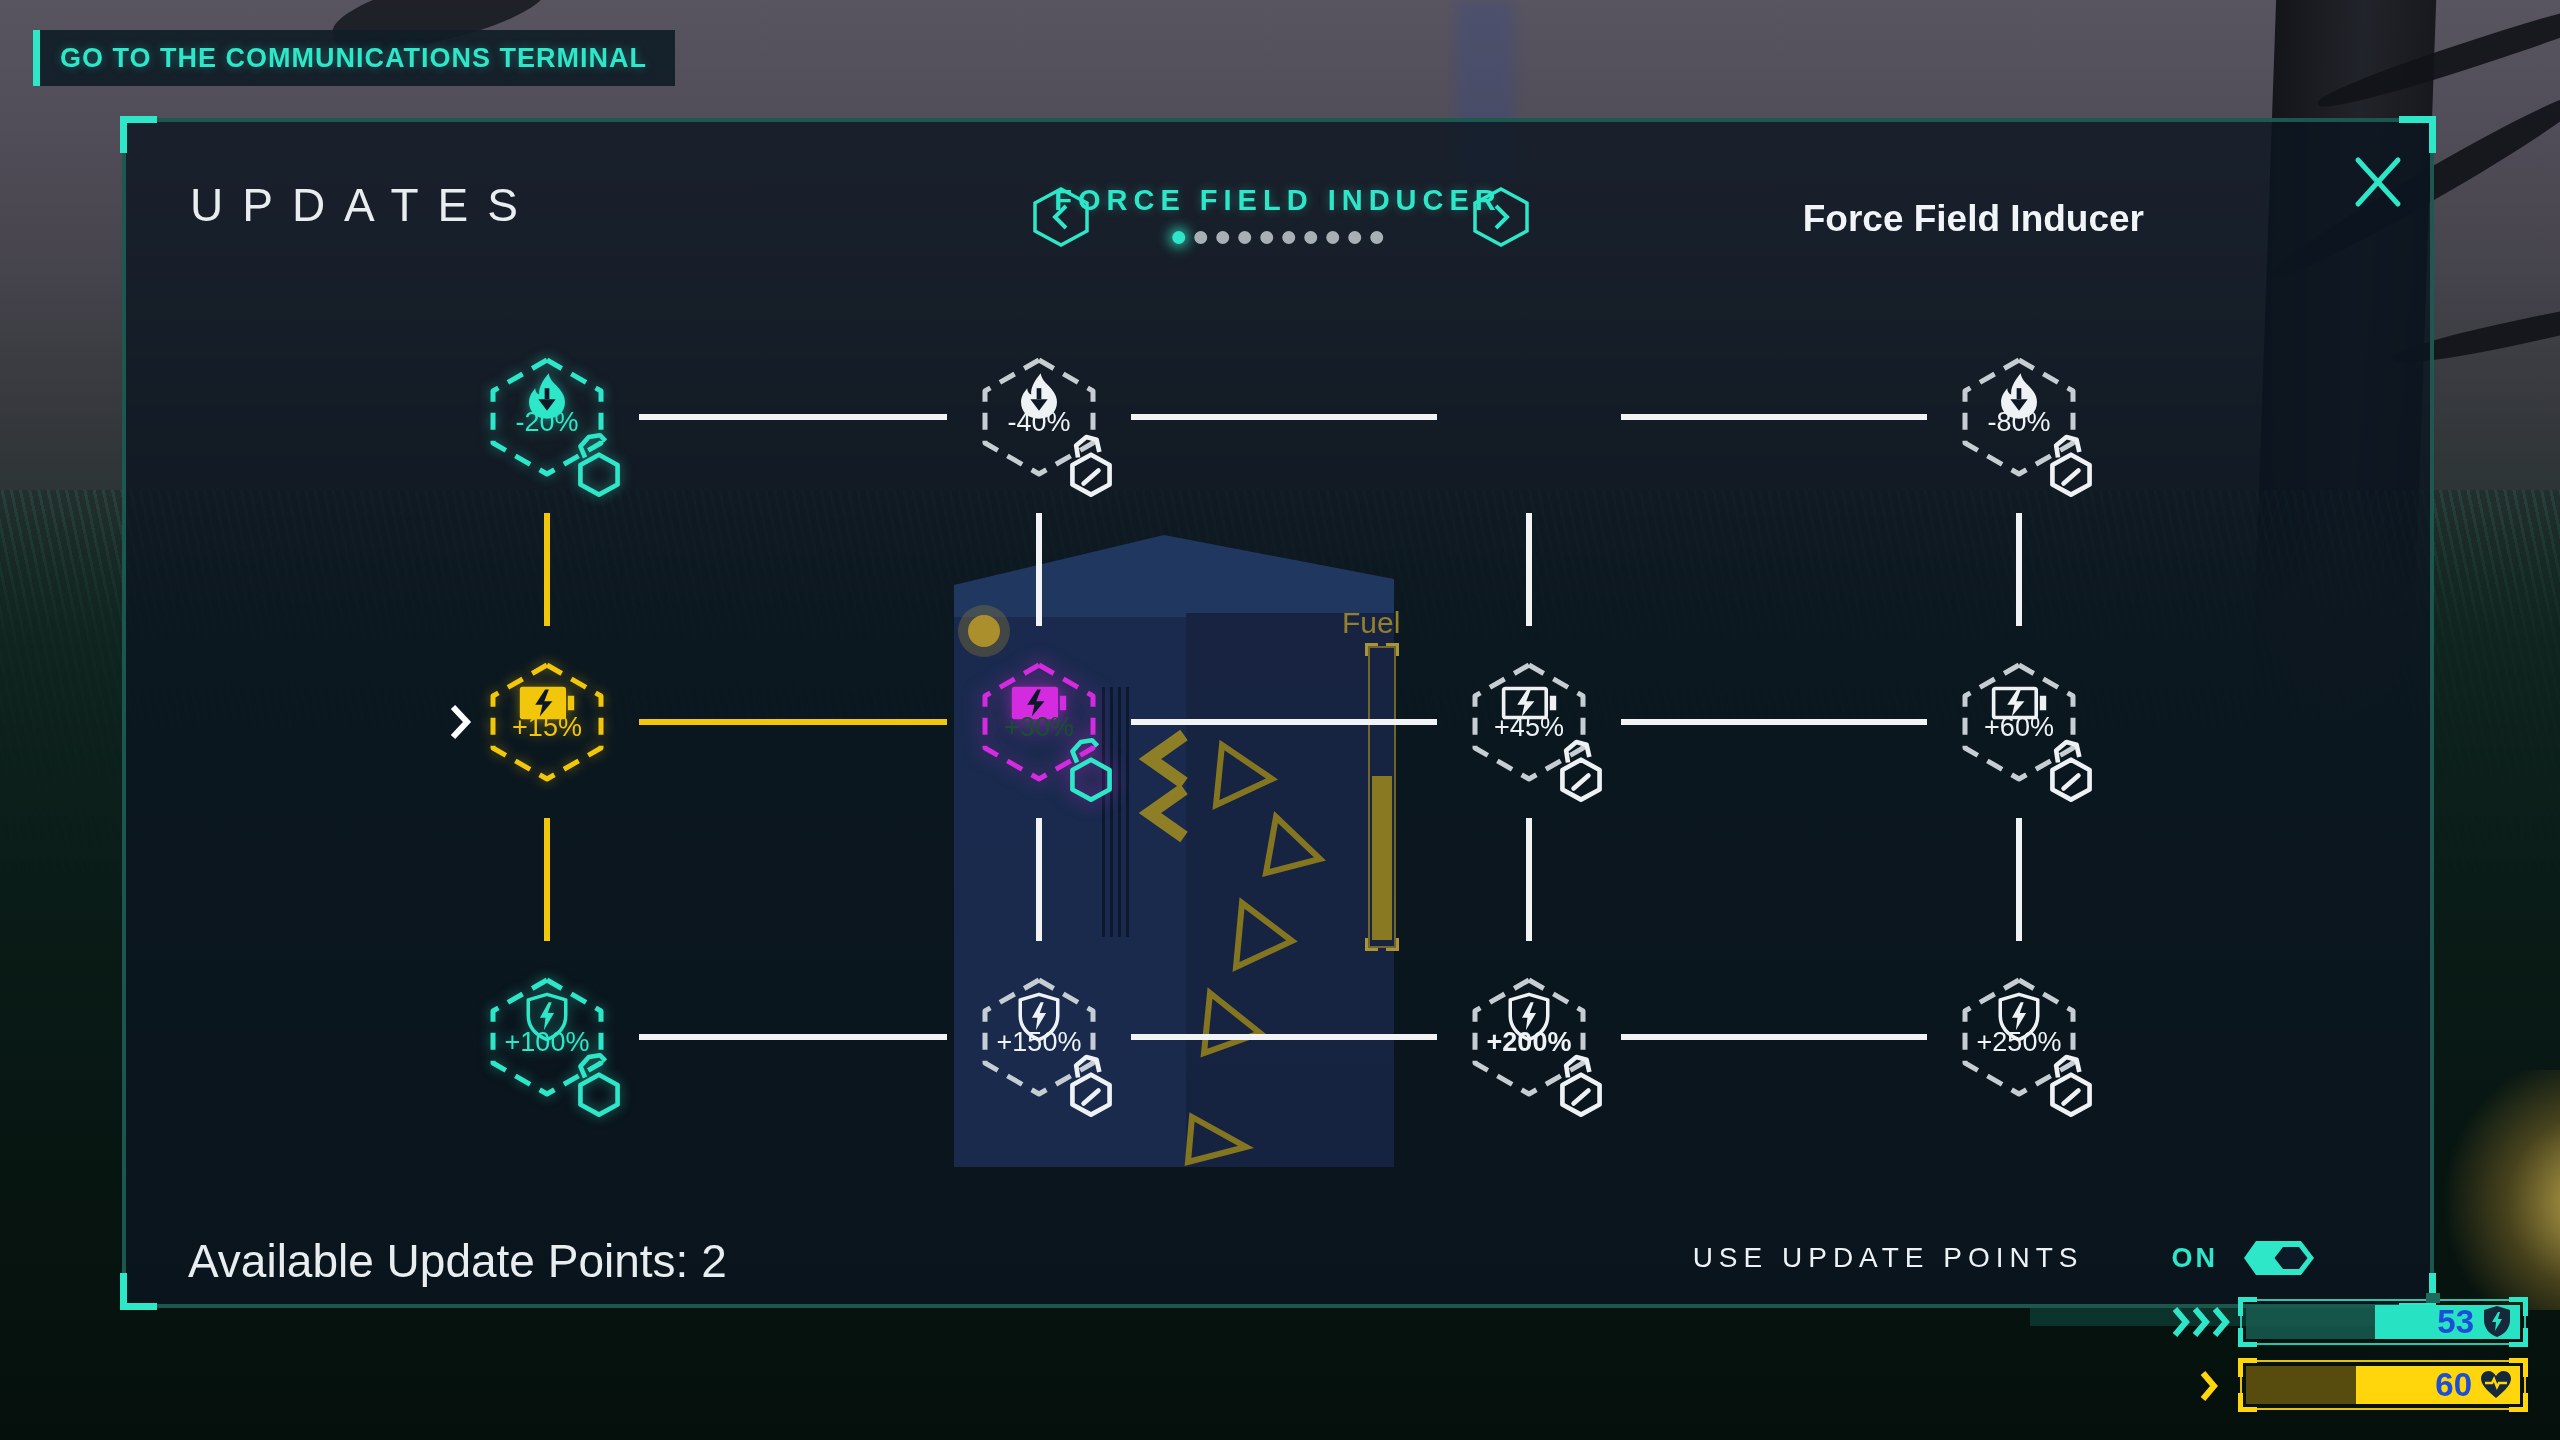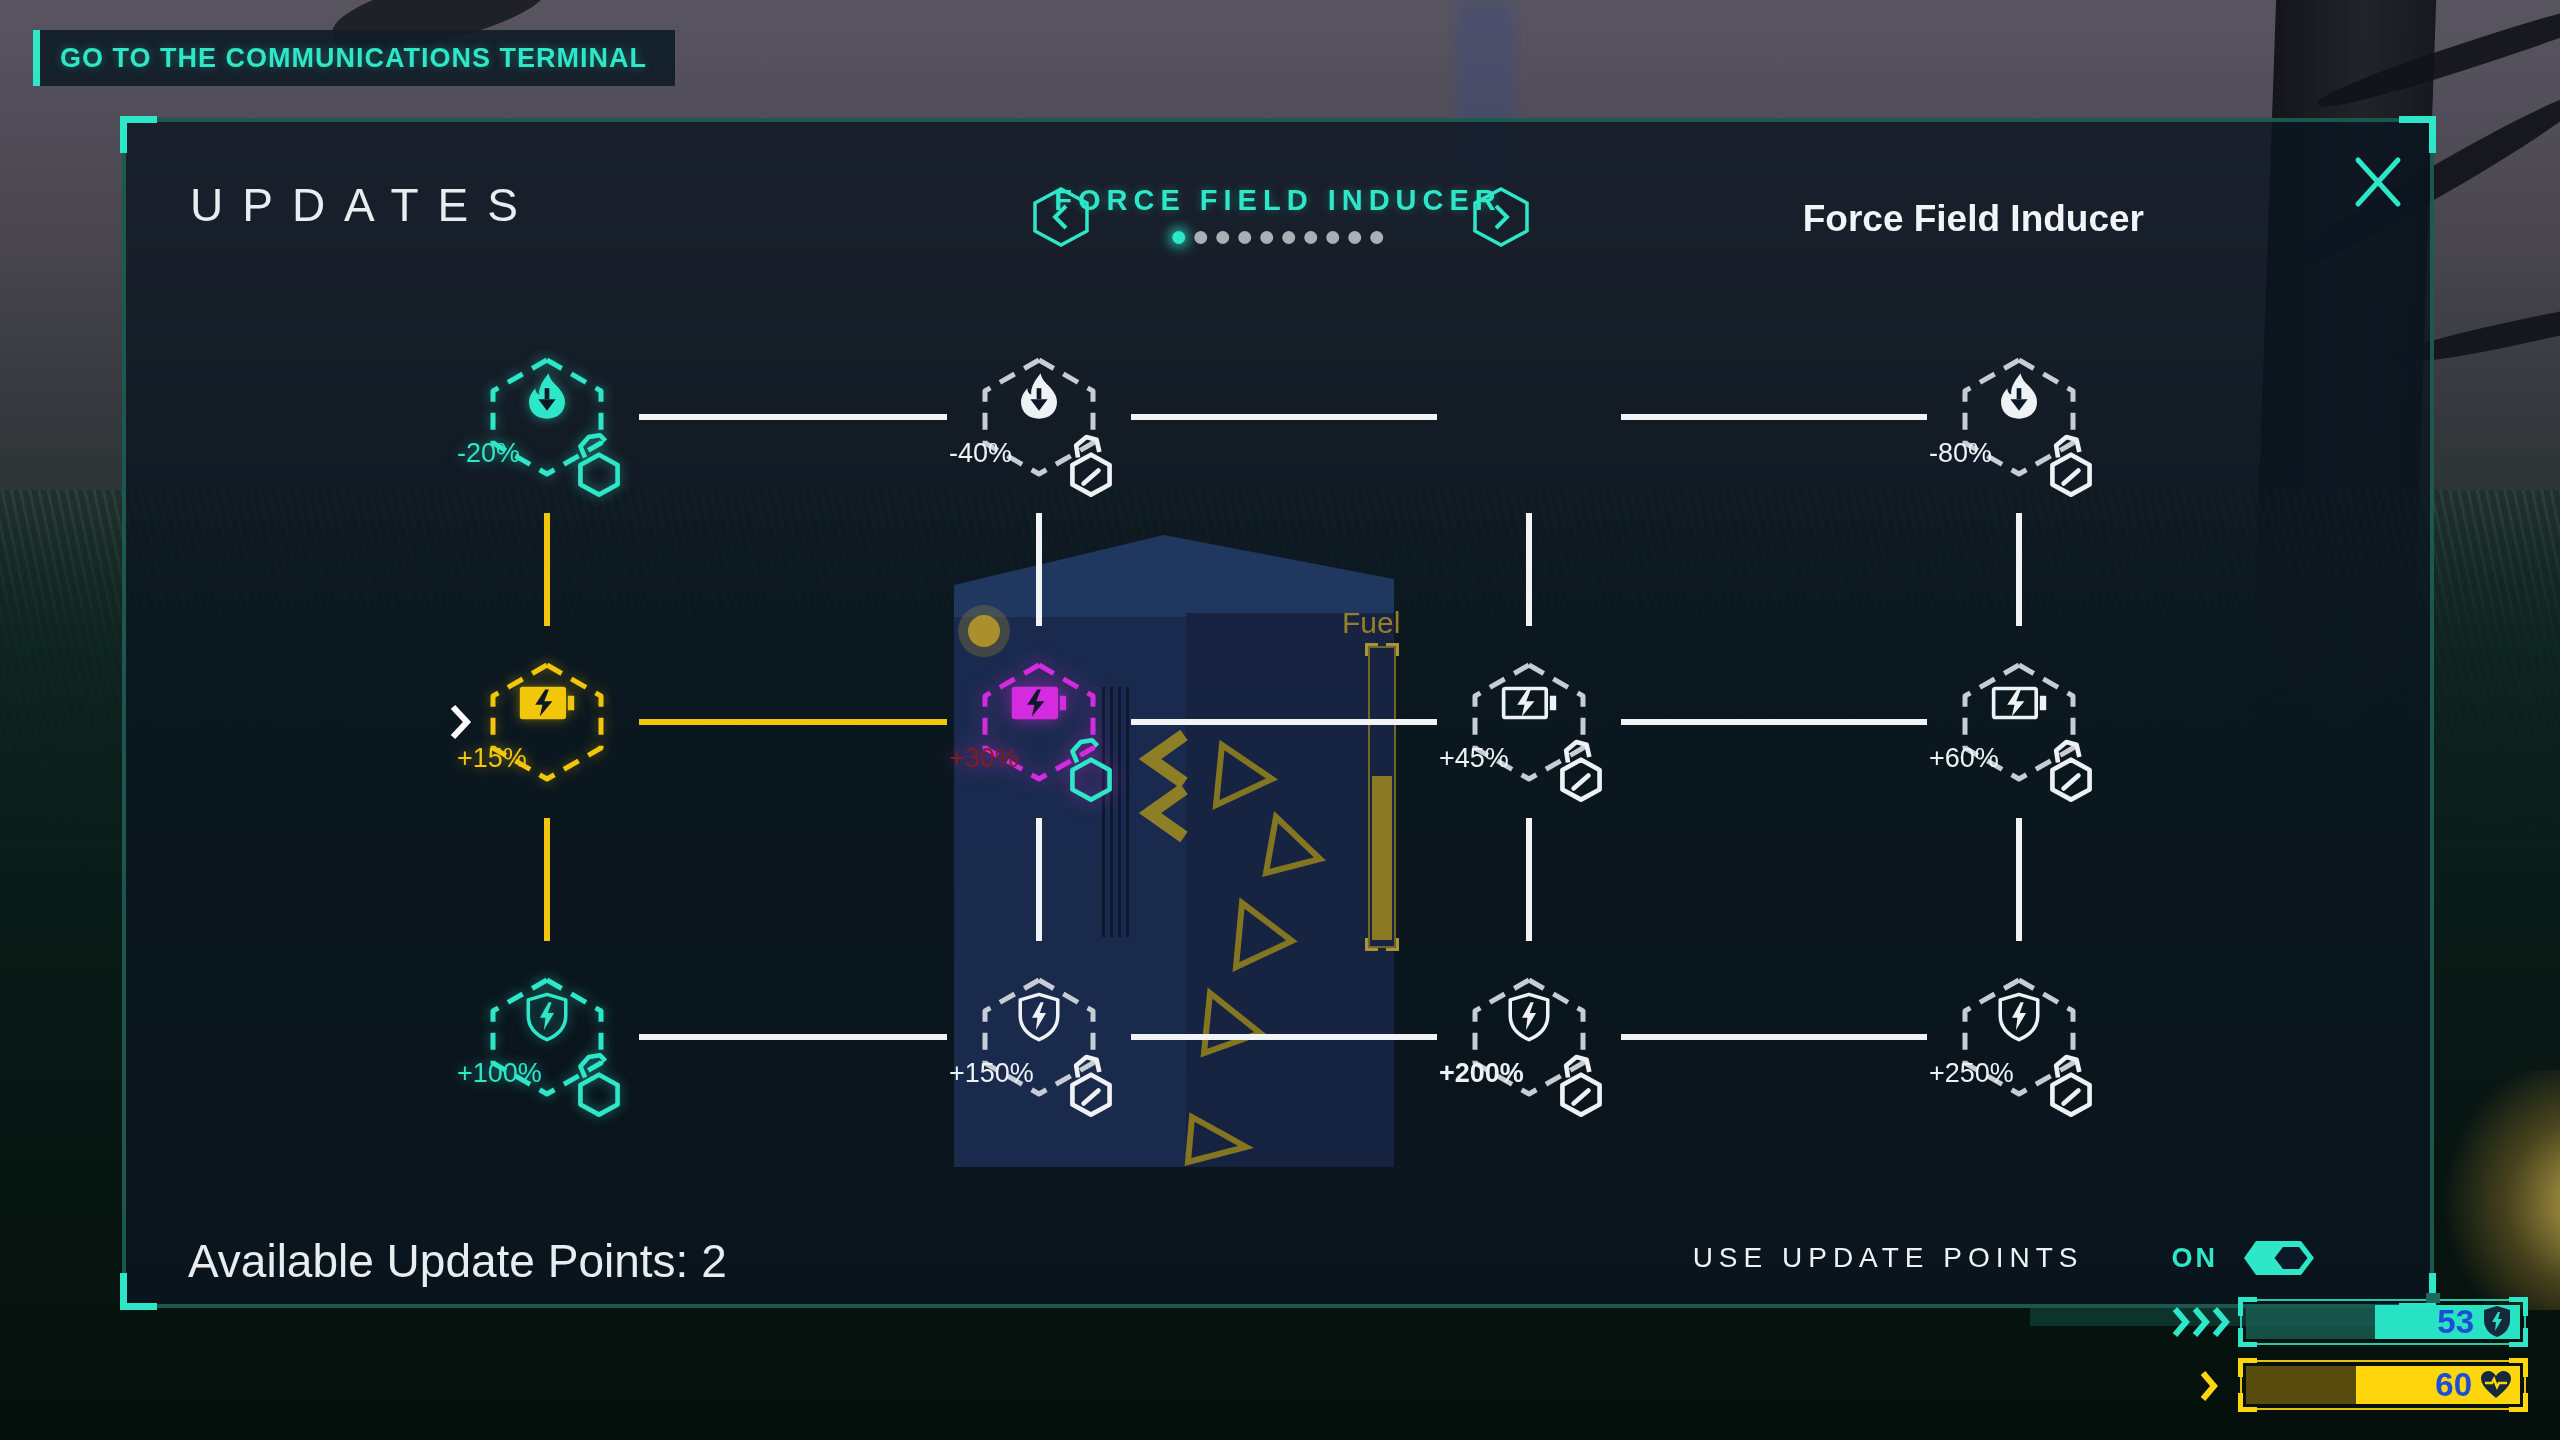--- a/index.html
+++ b/index.html
@@ -62,21 +62,21 @@
   .fk.tl{left:-5px;top:-5px;border-width:3px 0 0 3px}.fk.tr{right:-5px;top:-5px;border-width:3px 3px 0 0}
   .fk.bl{left:-5px;bottom:-5px;border-width:0 0 3px 3px}.fk.br{right:-5px;bottom:-5px;border-width:0 3px 3px 0}
 
   
   .grid{position:absolute;inset:0;z-index:2}
   .link{position:absolute}
   .node{position:absolute;width:180px;height:180px}
   .hexsvg{position:absolute;left:27px;top:27px}
   .nicon{position:absolute;left:50%;top:44px;transform:translateX(-50%)}
   .nicon-batt{top:50px}
-  .nlabel{position:absolute;top:111px;width:100%;text-align:left;font-size:27px}
+  .nlabel{position:absolute;top:80px;width:100%;text-align:center;font-size:27px}
   .badge{position:absolute;left:116px;top:104px}
   .node.teal{filter:drop-shadow(0 0 6px rgba(46,230,200,.5))}
   .node.yellow{filter:drop-shadow(0 0 6px rgba(242,198,11,.45))}
   .node.magenta{filter:drop-shadow(0 0 9px rgba(212,42,224,.6))}
   .cursor{position:absolute;left:322px;top:580px}
 
   
   .avail{position:absolute;left:62px;top:1112px;font-size:46px;color:#e8edf0;z-index:4}
   .footer-right{position:absolute;right:112px;top:1116px;display:flex;align-items:center;z-index:4}
   .use-label{font-size:28px;letter-spacing:6px;color:#eef2f4}
@@ -274,21 +274,21 @@
       </div>
       <div class="node magenta" data-interactable="true" style="left: 823px; top: 510px;">
         <svg class="hexsvg" data-interactable="false" width="126" height="126" viewBox="0 0 126 126">
           <polygon points="63,6 117,37 117,89 63,120 9,89 9,37" fill="none" stroke="#d42ae0" stroke-width="5" stroke-dasharray="17 11" stroke-linejoin="round"></polygon>
         </svg>
         <svg class="nicon nicon-batt" data-interactable="false" width="58" height="42" viewBox="0 0 64 46">
           <rect x="2" y="5" width="51" height="36" rx="3" fill="#d42ae0"></rect>
           <rect x="55" y="15" width="7" height="16" fill="#d42ae0"></rect>
           <polygon points="30,8 19,25 27,25 24,38 38,21 29,21 34,8" fill="#0d1826"></polygon>
         </svg>
-        <div class="nlabel" data-interactable="false" style="color:#7f1d1d">+30%</div>
+        <div class="nlabel" data-interactable="false" style="color:#14532d">+30%</div>
         <svg class="badge" data-interactable="false" width="52" height="66" viewBox="0 0 56 70">
           <path d="M13 28 8 16 17 6l12-2 6 6" fill="none" stroke="#2ee6c8" stroke-width="5" stroke-linejoin="round"></path>
           <polygon points="28,25 48,36 48,57 28,68 8,57 8,36" fill="none" stroke="#2ee6c8" stroke-width="5" stroke-linejoin="round"></polygon>
         </svg>
       </div>
       <div class="node white" data-interactable="true" style="left: 1313px; top: 510px;">
         <svg class="hexsvg" data-interactable="false" width="126" height="126" viewBox="0 0 126 126">
           <polygon points="63,6 117,37 117,89 63,120 9,89 9,37" fill="none" stroke="#c6cdd3" stroke-width="5" stroke-dasharray="17 11" stroke-linejoin="round"></polygon>
         </svg>
         <svg class="nicon nicon-batt" data-interactable="false" width="58" height="42" viewBox="0 0 64 46">

